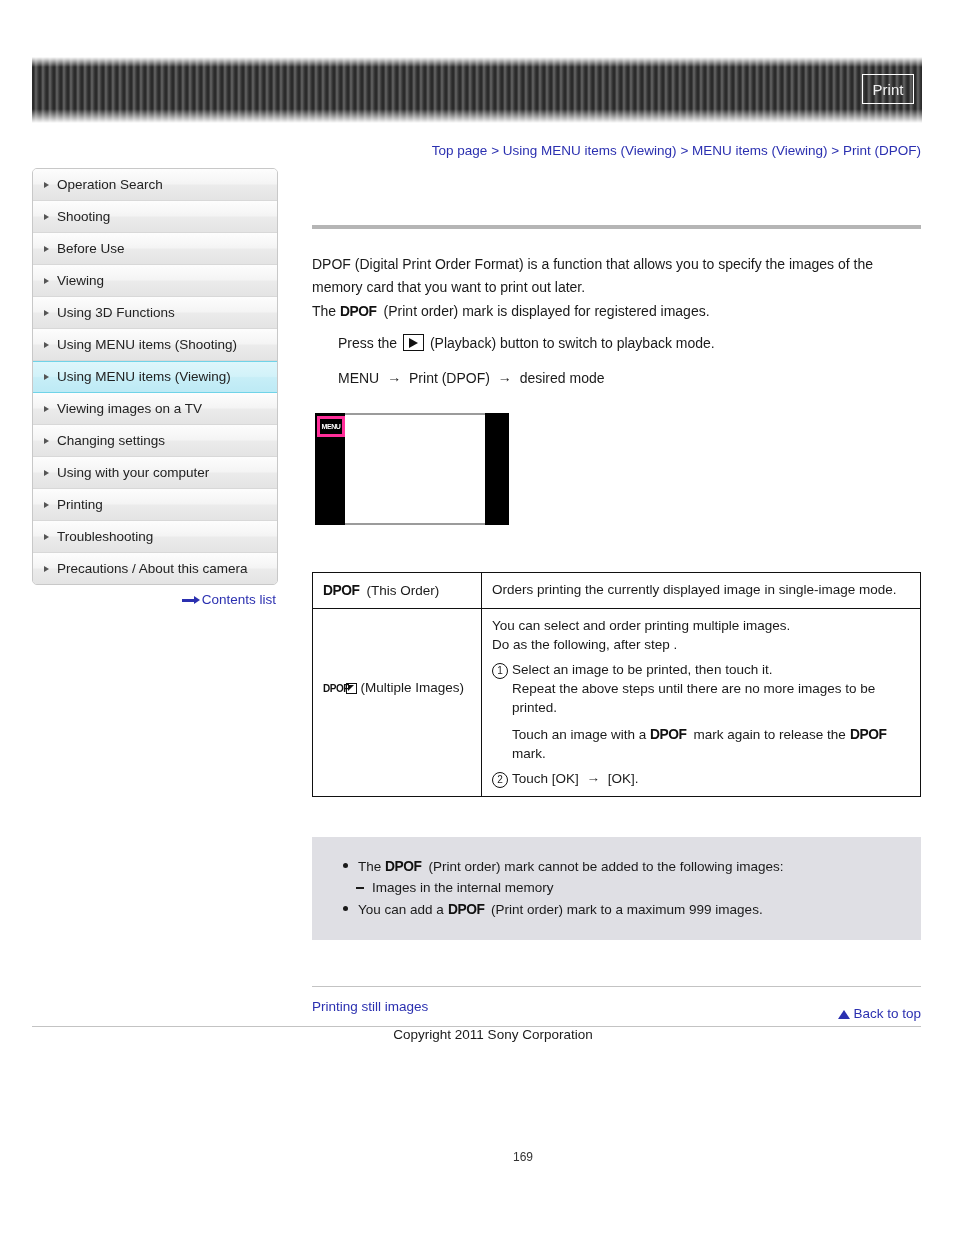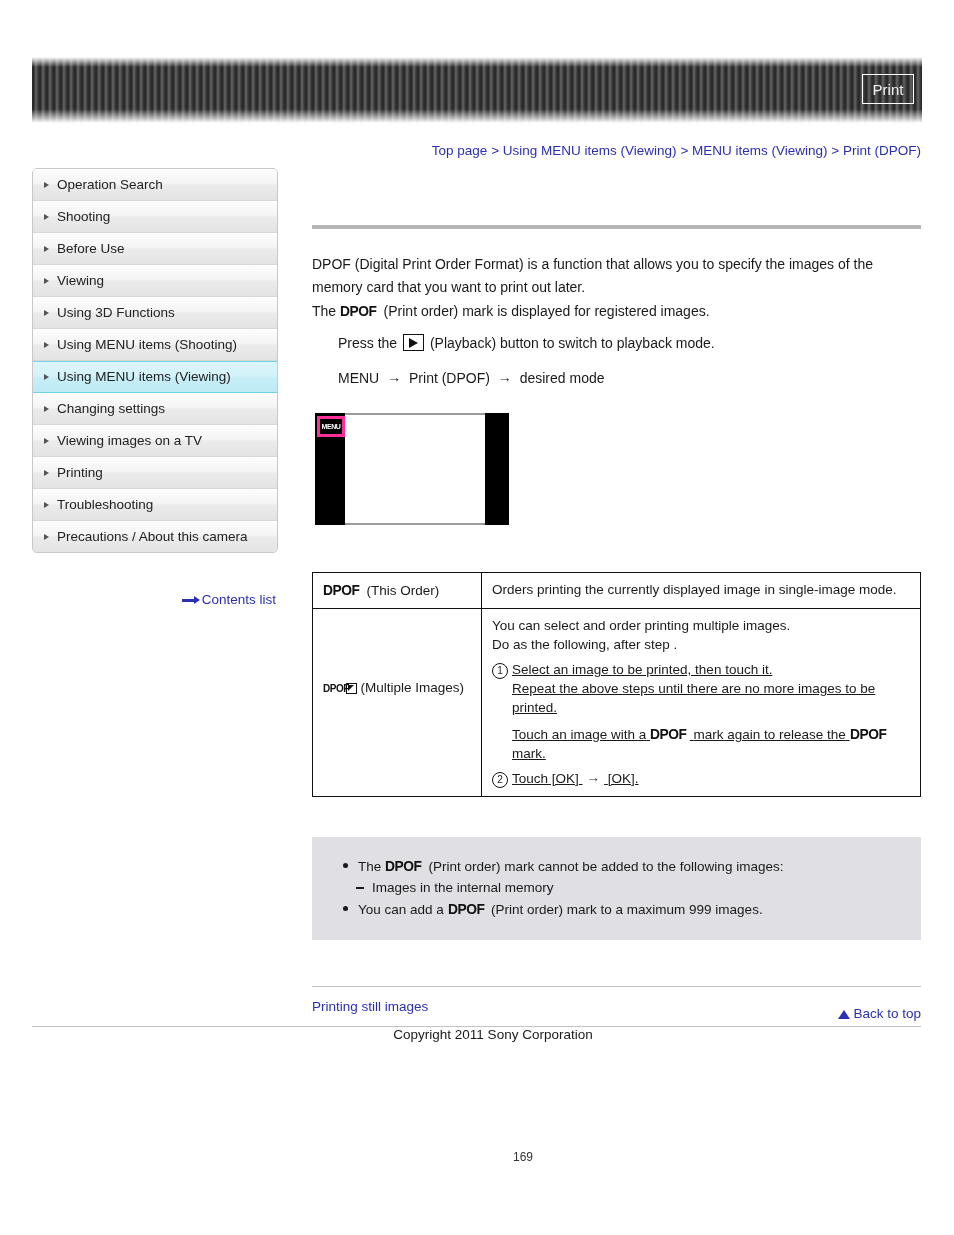--- a/index.html
+++ b/index.html
@@ -300,21 +300,21 @@
     width: 14px; height: 14px;
     border: 1.5px solid #111;
     border-radius: 50%;
     font-size: 10px;
     line-height: 13px;
     text-align: center;
     margin-right: 4px;
     margin-top: 3px;
     font-family: "Liberation Sans", sans-serif;
   }
-  .step-body { flex: 1 1 auto; text-decoration: underline; }
+  .step-body { flex: 1 1 auto; }
 
   
   .notebox {
     margin-top: 40px;
     background: #dfdfe4;
     padding: 18px 0 20px 0;
     width: 609px;
     box-sizing: border-box;
   }
   .notebox ul {
@@ -450,25 +450,29 @@
   <div class="nav-item">
     <span class="nav-arrow"></span>
     <span>Using MENU items (Shooting)</span>
   </div>
   <div class="nav-item active">
     <span class="nav-arrow"></span>
     <span>Using MENU items (Viewing)</span>
   </div>
   <div class="nav-item">
     <span class="nav-arrow"></span>
+    <span>Viewing images on a TV</span>
+  </div>
+  <div class="nav-item">
+    <span class="nav-arrow"></span>
     <span>Changing settings</span>
   </div>
   <div class="nav-item">
     <span class="nav-arrow"></span>
-    <span>Viewing images on a TV</span>
+    <span>Using with your computer</span>
   </div>
   <div class="nav-item">
     <span class="nav-arrow"></span>
     <span>Printing</span>
   </div>
   <div class="nav-item">
     <span class="nav-arrow"></span>
     <span>Troubleshooting</span>
   </div>
   <div class="nav-item">

